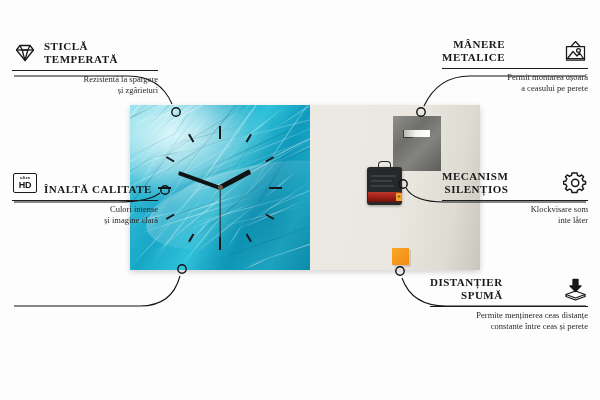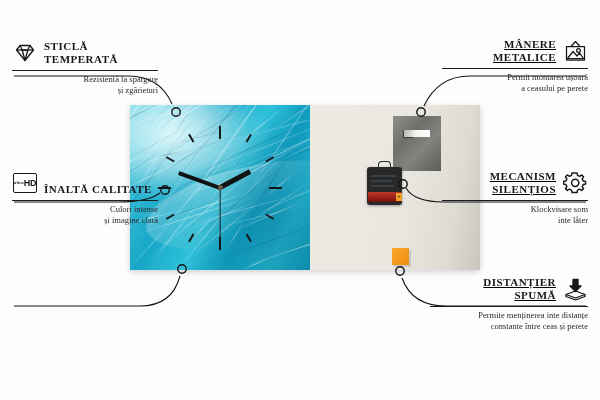--- a/index.html
+++ b/index.html
@@ -174,21 +174,21 @@
     position: absolute;
     z-index: 6;
     width: 150px;
   }
   .feature .head {
     display: flex;
     align-items: center;
     gap: 6px;
   }
   .feature.left .head { justify-content: flex-start; }
-  .feature.right .head { justify-content: flex-end; text-decoration: underline; }
+  .feature.right .head { justify-content: space-between; }
   .feature .title {
     font-family: "Liberation Serif", serif;
     font-size: 11px;
     font-weight: bold;
     letter-spacing: 0.5px;
     color: #16181a;
     line-height: 13px;
     text-transform: uppercase;
   }
   .feature.left .title { text-align: left; }
@@ -209,21 +209,21 @@
   .ficon {
     flex: 0 0 auto;
     width: 26px; height: 24px;
     display: flex; align-items: center; justify-content: center;
   }
   .ficon svg { display: block; }
   .hd-badge {
     width: 24px; height: 20px;
     border: 1.4px solid #16181a;
     border-radius: 2px;
-    display: flex; flex-direction: row;
+    display: flex; flex-direction: column;
     align-items: center; justify-content: center;
     line-height: 1;
     text-align: right;
   }
   .hd-badge .u {
     font-family: "Liberation Sans", sans-serif;
     font-size: 4.2px; font-weight: bold; color: #16181a;
     letter-spacing: 0.2px;
   }
   .hd-badge .h {
@@ -512,16 +512,16 @@
         <svg width="25" height="23" viewBox="0 0 25 23">
           <g fill="none" stroke="#16181a" stroke-width="1.3" stroke-linejoin="round">
             <path d="M10,1.5 L15,1.5 L15,8 L18,8 L12.5,13.5 L7,8 L10,8 Z" fill="#16181a"></path>
             <path d="M12.5,13 L22,16.5 L12.5,20 L3,16.5 Z"></path>
             <path d="M3,16.5 L3,18.5 L12.5,22 L22,18.5 L22,16.5"></path>
           </g>
         </svg>
       </span>
     </div>
     <div class="rule"></div>
-    <div class="desc"><span>Permite menținerea inte distanțe</span><br><span>constante între ceas și perete</span></div>
+    <div class="desc"><span>Permite menținerea ceas distanțe</span><br><span>constante între ceas și perete</span></div>
   </div>
 
 </div>
 
 </body></html>

